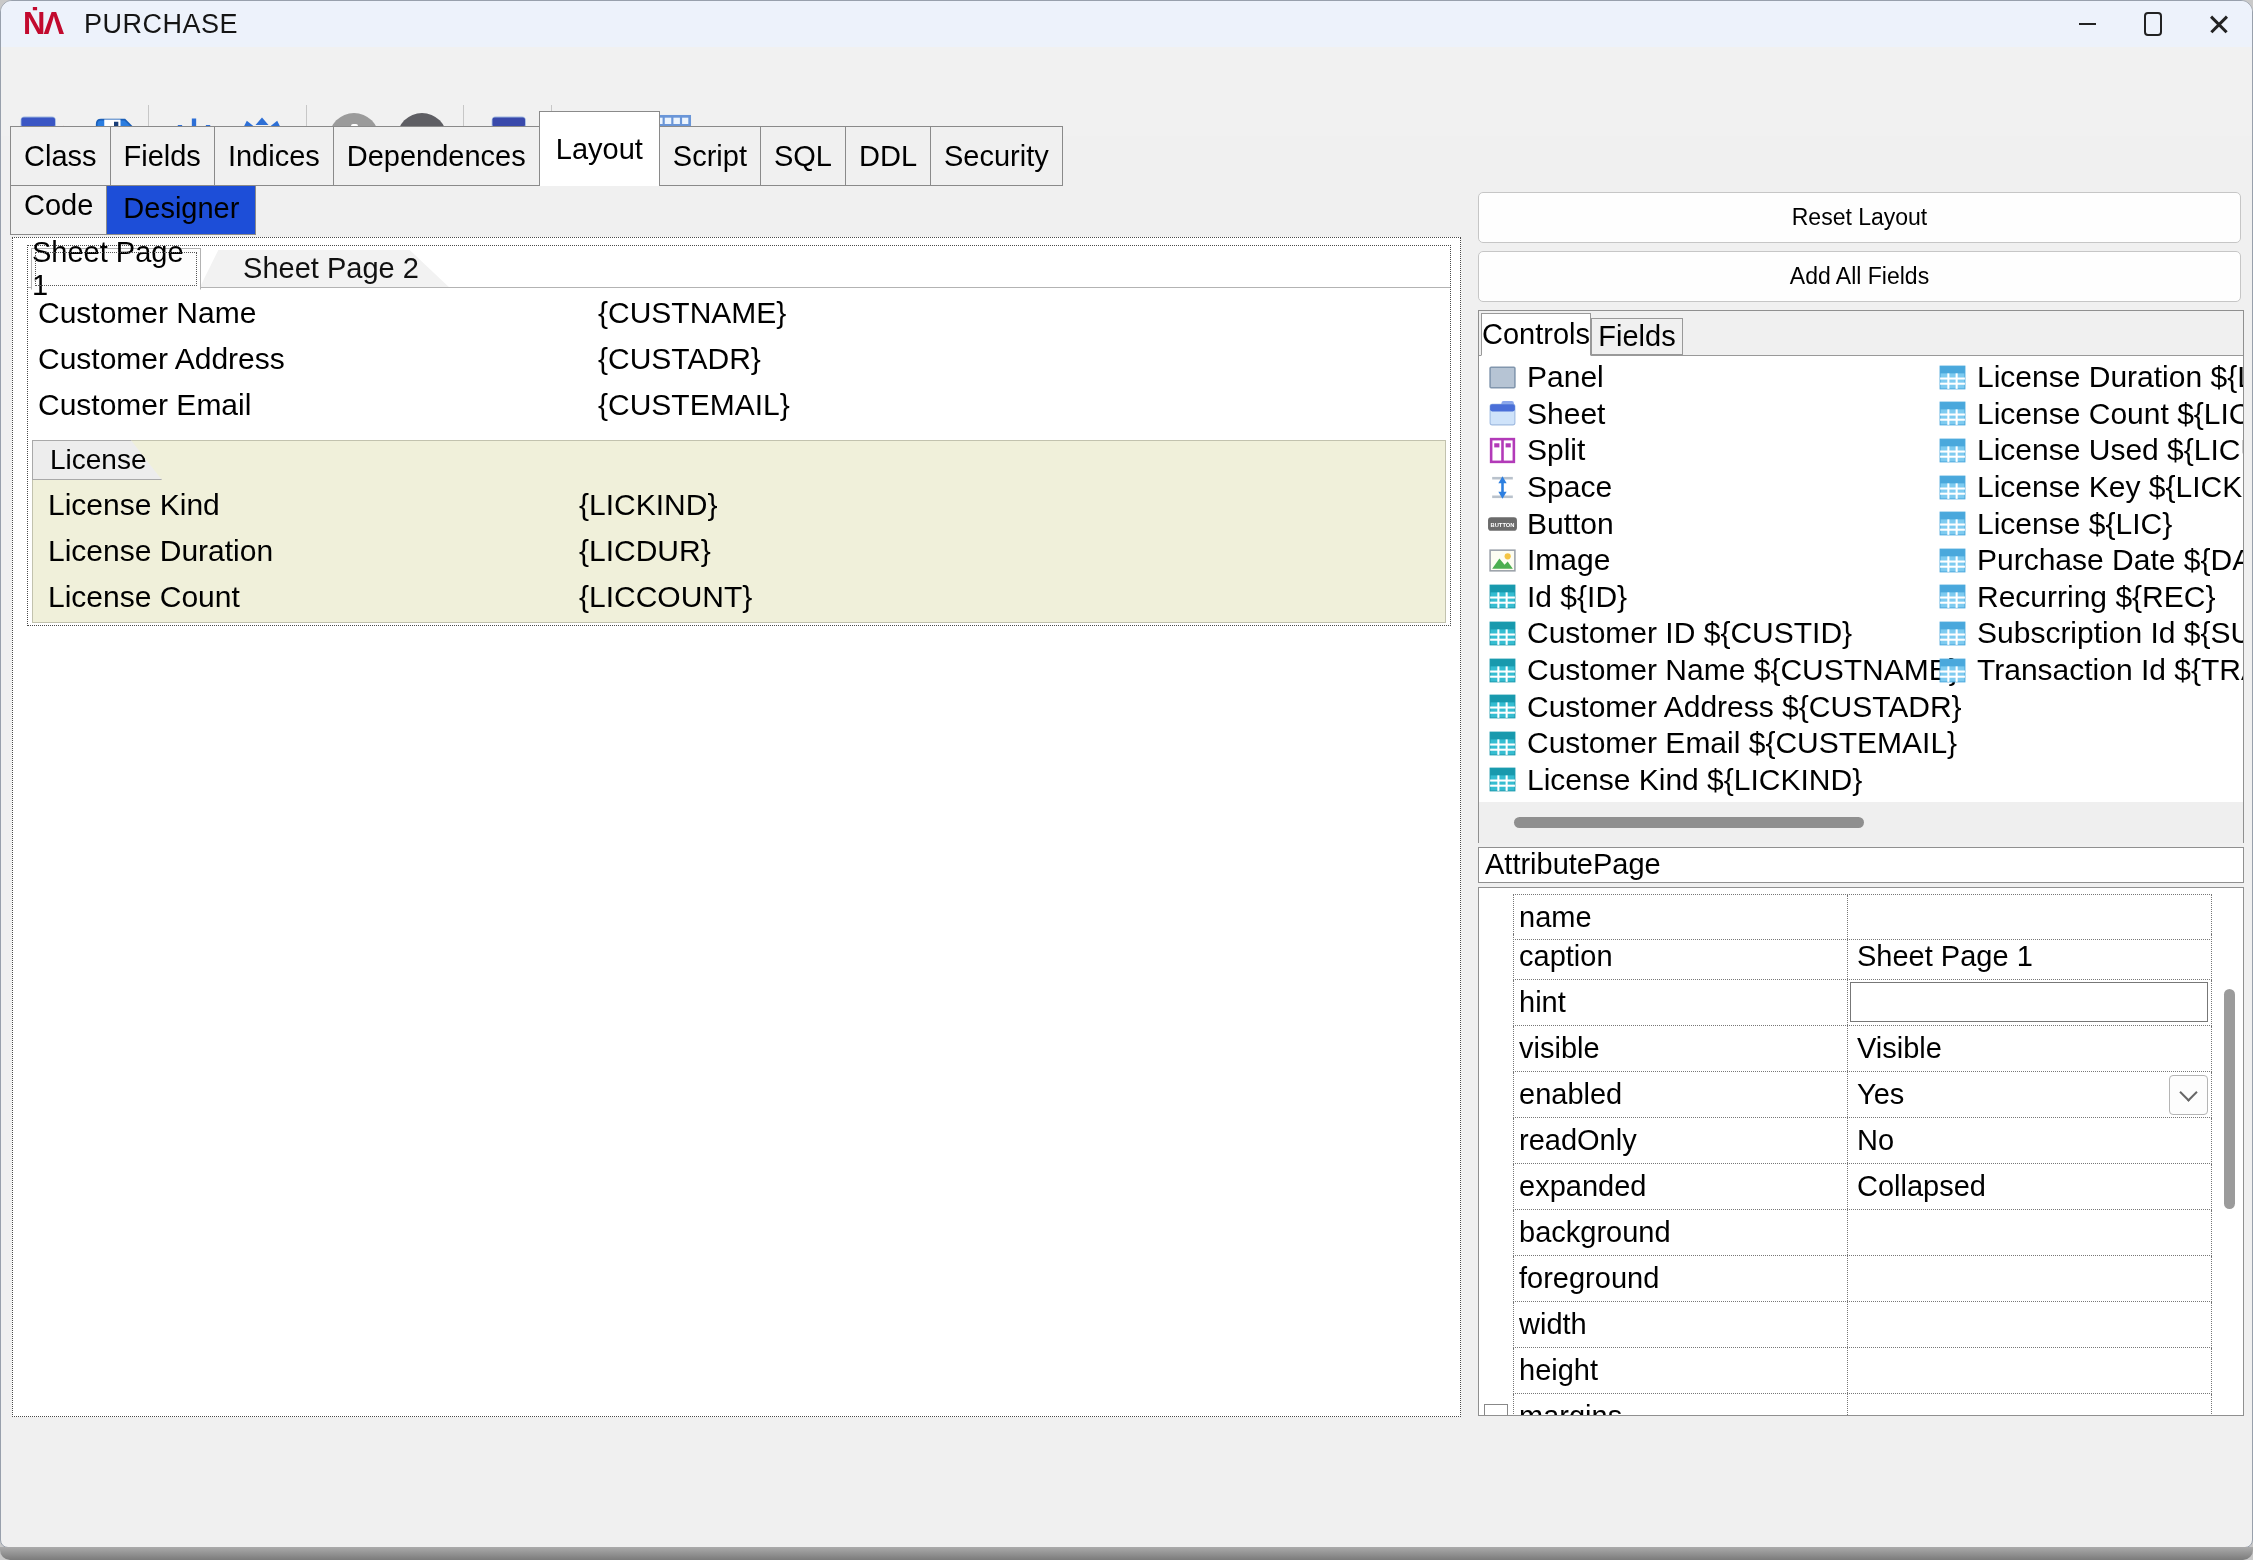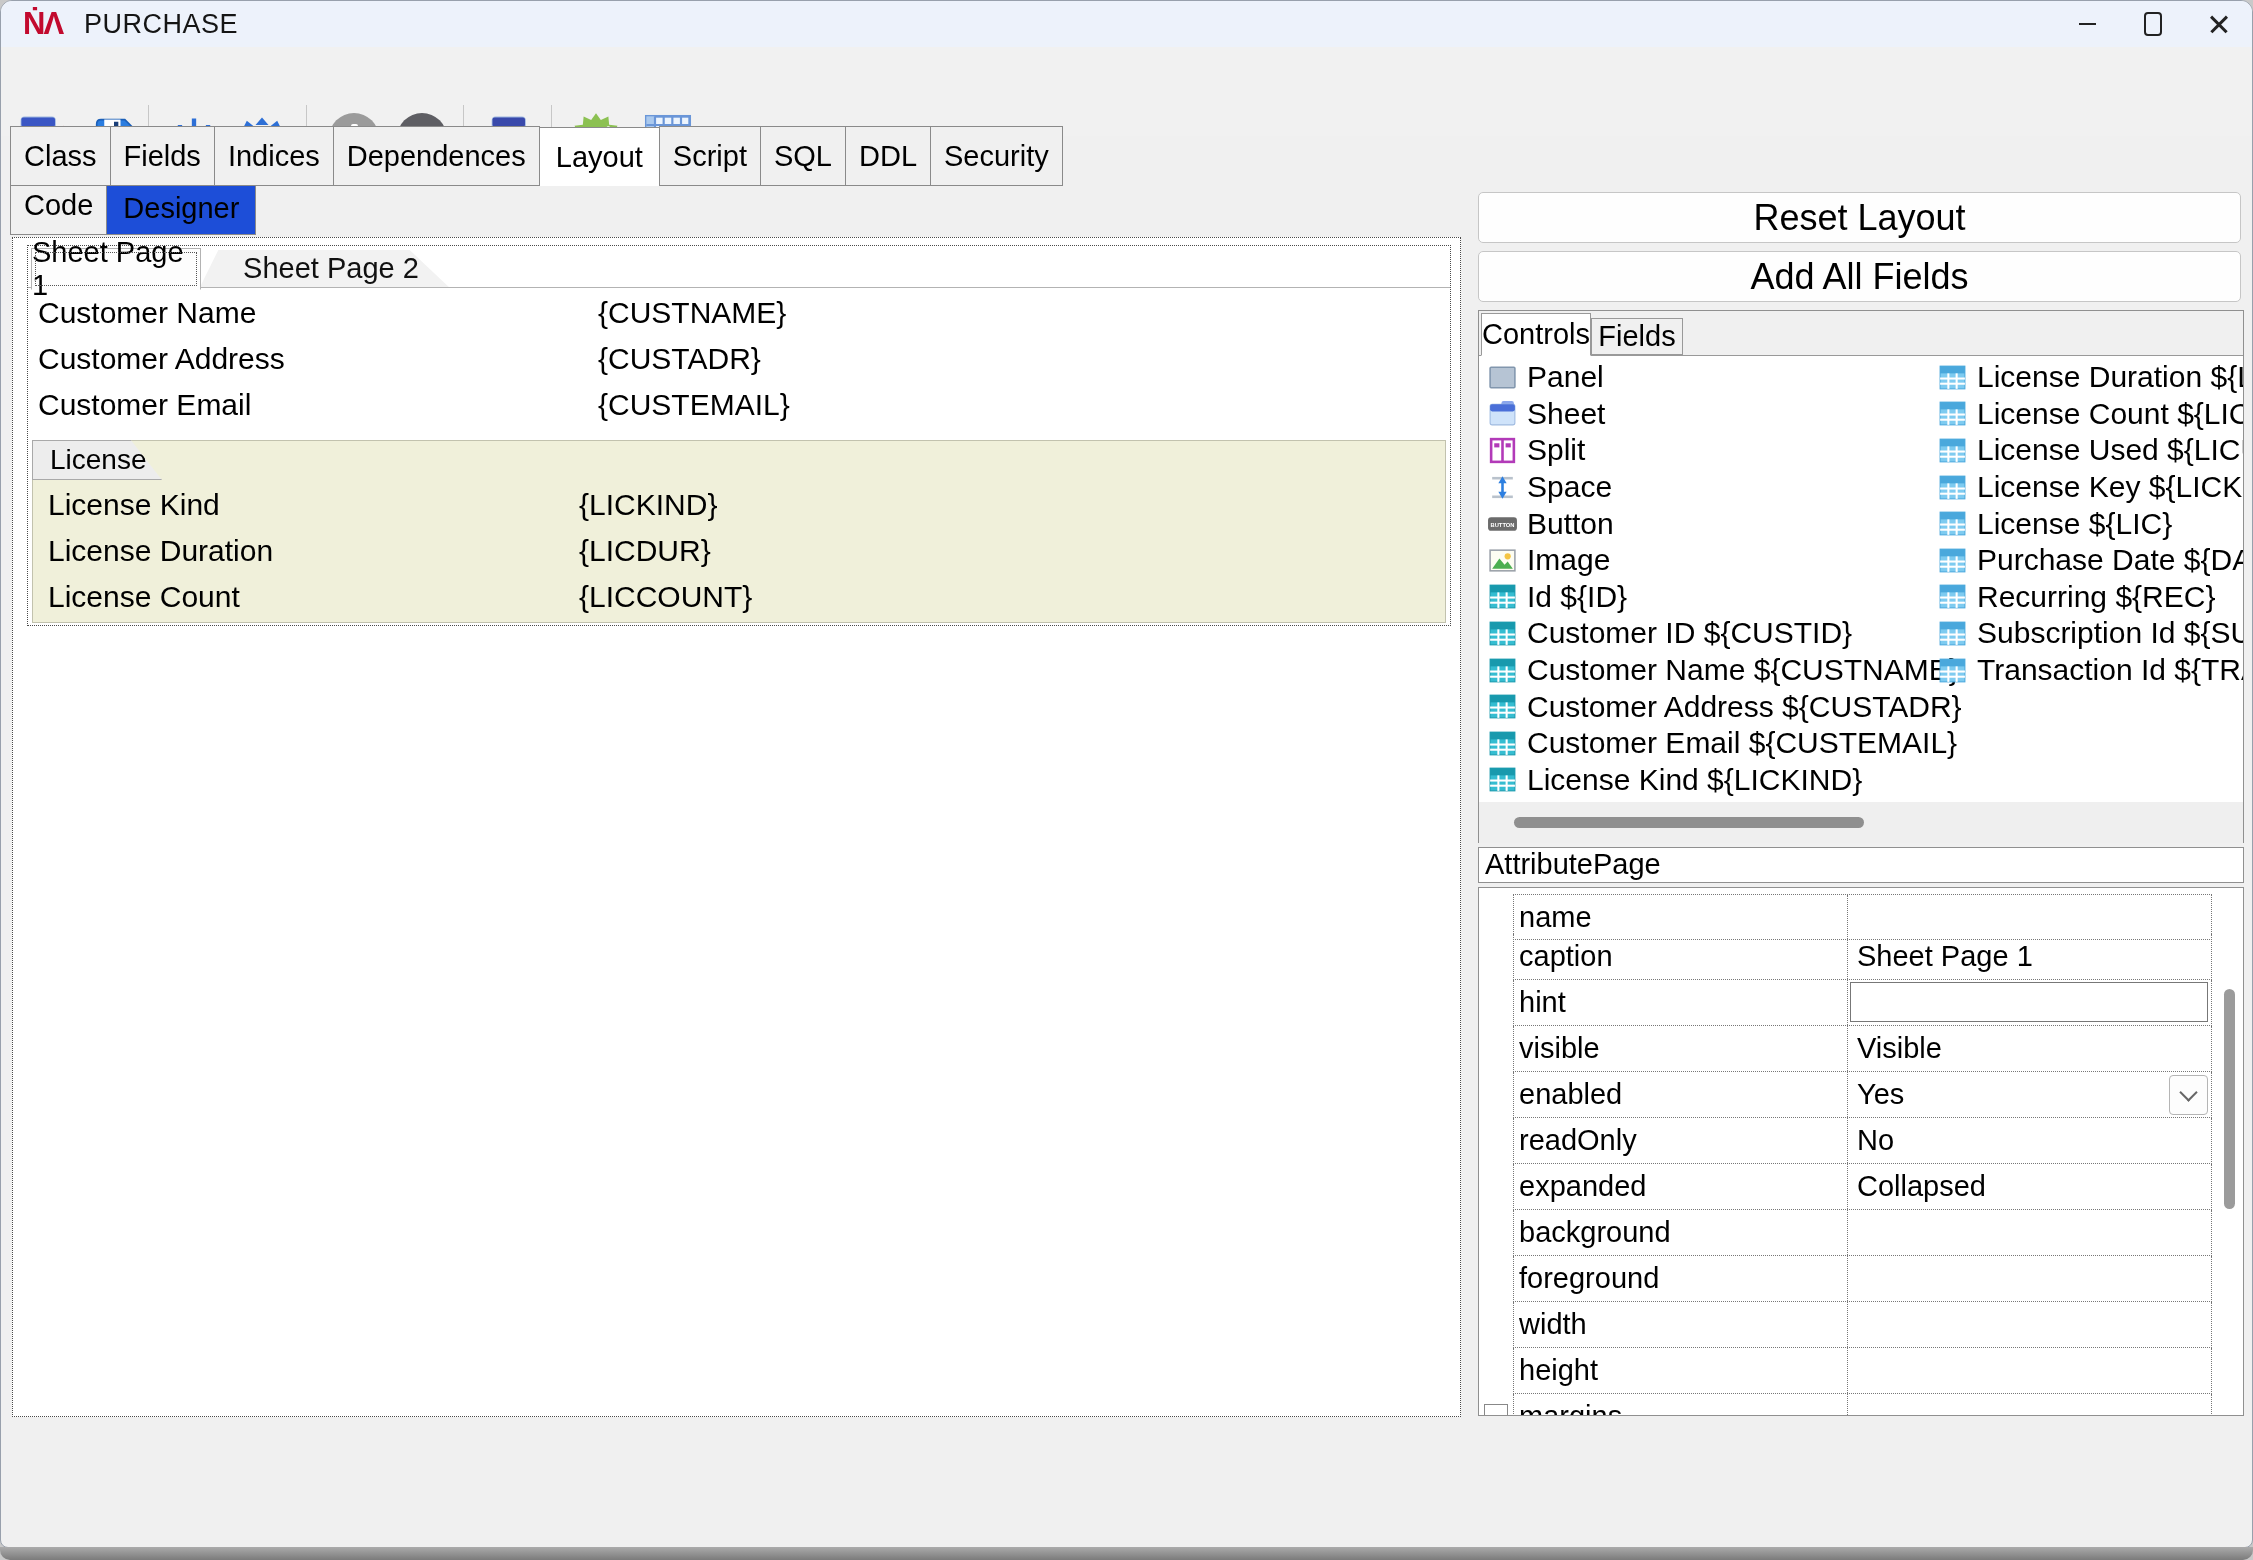--- a/index.html
+++ b/index.html
@@ -25,42 +25,42 @@
   .tsep{position:absolute;top:58px;width:1px;height:64px;background:#c7c7c7;}
   .circle-btn{width:50px;height:50px;border-radius:50%;position:relative;}
   .circle-btn .h{position:absolute;left:11px;top:21.5px;width:28px;height:7px;background:#fff;border-radius:2px;}
   .circle-btn .v{position:absolute;left:21.5px;top:11px;width:7px;height:28px;background:#fff;border-radius:2px;}
 
   
   .tabs-main{position:absolute;left:9px;top:134px;height:51px;display:flex;align-items:flex-end;z-index:3;}
   .tabs-sub{position:absolute;left:9px;top:182px;height:52px;display:flex;align-items:flex-end;z-index:2;}
   .tab{height:42px;padding:8px 13px;background:#f0f0f0;border:1px solid #8a8a8a;margin-left:-1px;font-size:29px;display:flex;align-items:center;white-space:nowrap;}
   .tabs-main .tab:first-child,.tabs-sub .tab:first-child{margin-left:0;}
-  .tabs-main .tab.active{height:50px;background:#fff;border-bottom:none;z-index:4;padding:4px 16px;}
+  .tabs-main .tab.active{height:50px;background:#fff;border-bottom:none;z-index:4;padding:12px 16px;}
   .tabs-sub .tab{height:41px;}
   .tabs-sub .tab.active{height:51px;background:#1d4ed8;z-index:4;padding:0 16px;}
 
   
   .designer{position:absolute;left:11px;top:236px;width:1447px;height:1178px;background:#fff;border:1px dotted #4a4a4a;}
   .sheet-ctrl{position:absolute;left:14px;top:7px;width:1422px;height:379px;border:1px dotted #4a4a4a;background:#fff;}
   .sheet-tabs{position:relative;height:42px;}
   .sheet-tabs .baseline{position:absolute;left:0;right:0;top:41px;height:1px;background:#b3b3b3;}
   .stab1{position:absolute;left:3px;top:2px;width:168px;height:40px;background:#fdfdfd;border:1px solid #b3b3b3;border-bottom:1px solid #fdfdfd;outline:1px dotted #555;outline-offset:-5px;font-size:29px;display:flex;align-items:center;justify-content:center;z-index:2;}
   .stab2{position:absolute;left:172px;top:4px;width:262px;height:37px;background:#f2f2f2;clip-path:polygon(7% 0,80% 0,95% 100%,0 100%);font-size:29px;display:flex;align-items:center;justify-content:center;color:#111;}
   .df-row{position:absolute;left:0;width:100%;height:46px;font-size:30px;}
   .df-row .lbl{position:absolute;left:10px;top:0;line-height:46px;}
   .df-row .val{position:absolute;left:570px;top:0;line-height:46px;}
   .group{position:absolute;left:4px;top:194px;width:1412px;height:181px;background:#f0f0da;border:1px solid #c2c2ae;}
   .group-hdr{position:absolute;left:-1px;top:-1px;width:130px;height:40px;background:#ededed;border:1px solid #a9a9a9;clip-path:polygon(0 0,76% 0,100% 100%,0 100%);font-size:28px;line-height:38px;padding-left:17px;box-sizing:border-box;}
   .gf-row{position:absolute;left:0;width:100%;height:44px;font-size:30px;}
   .gf-row .lbl{position:absolute;left:15px;line-height:44px;}
   .gf-row .val{position:absolute;left:546px;line-height:44px;}
 
   
-  .side-btn{position:absolute;left:1477px;width:761px;height:49px;background:#fefefe;border:1px solid #c6c6c6;border-radius:5px;font-size:36px;display:flex;align-items:center;justify-content:center;}
+  .side-btn{position:absolute;left:1477px;width:761px;height:49px;background:#fefefe;border:1px solid #c6c6c6;border-radius:5px;font-size:23px;display:flex;align-items:center;justify-content:center;}
   .palette{position:absolute;left:1477px;top:309px;width:766px;height:533px;border:1px solid #909090;background:#fff;box-sizing:border-box;}
   .palette-tabs{position:relative;height:44px;background:#f0f0f0;border-bottom:1px solid #999;}
   .ptab{position:absolute;font-size:29px;display:flex;align-items:center;justify-content:center;border:1px solid #999;background:#f0f0f0;box-sizing:border-box;}
   .ptab.active{left:2px;top:2px;width:110px;height:43px;background:#fff;border-bottom:1px solid #fff;z-index:2;}
   .ptab.inactive{left:112px;top:7px;width:92px;height:37px;}
   .palette-list{position:relative;height:446px;background:#fff;overflow:hidden;}
   .pl-col{position:absolute;top:3px;display:flex;flex-direction:column;}
   .pl-col.left{left:8px;width:446px;}
   .pl-col.right{left:458px;width:306px;overflow:hidden;}
   .pl-row{height:36.6px;display:flex;align-items:center;white-space:nowrap;font-size:30px;}

